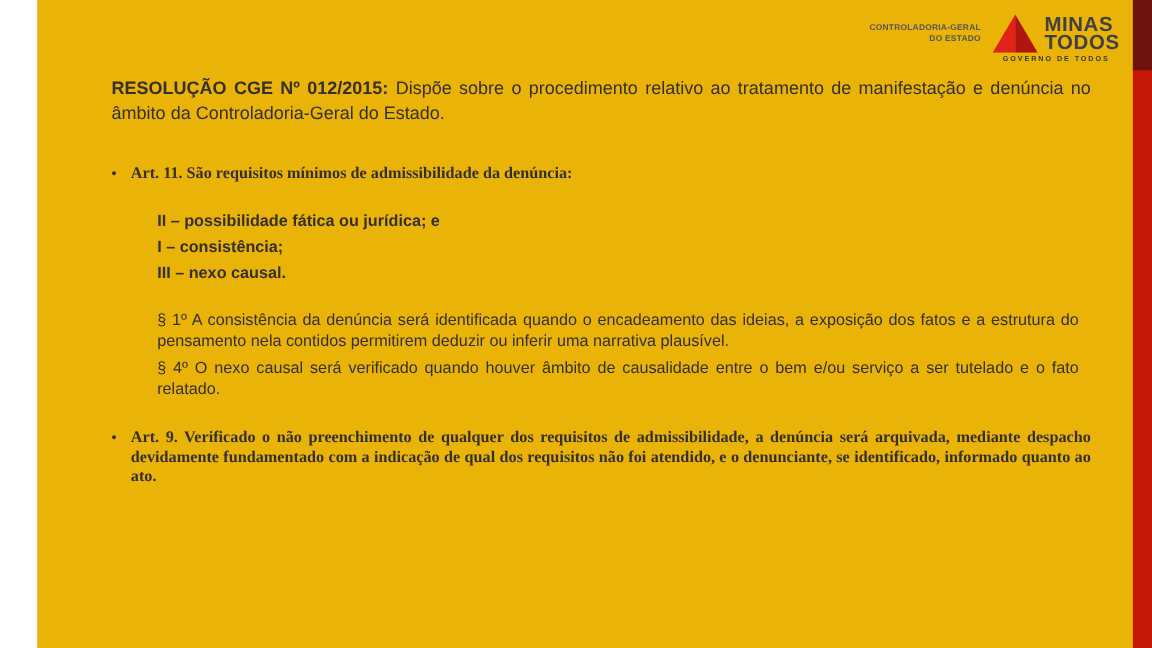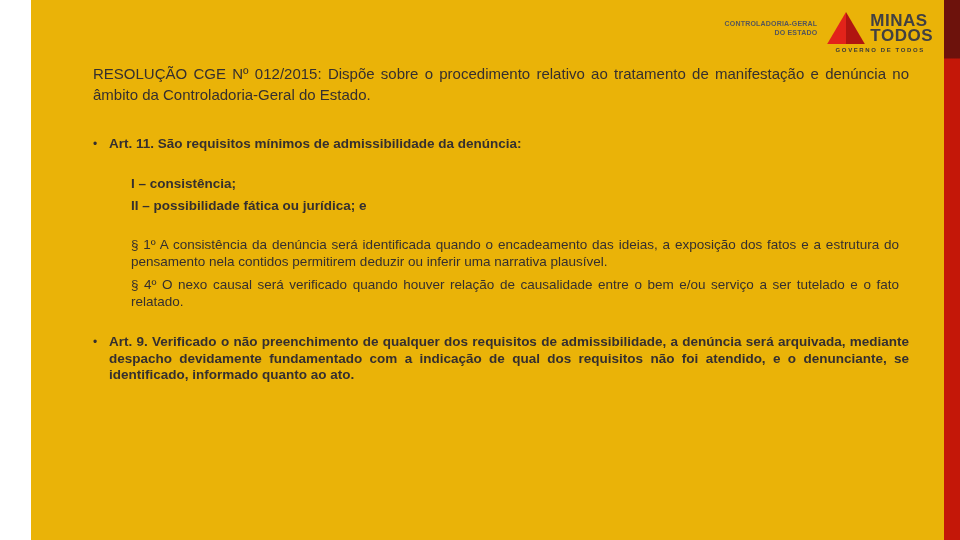--- a/index.html
+++ b/index.html
@@ -18,25 +18,25 @@
   .logo{position:absolute;top:12px;right:58px;display:flex;align-items:flex-start;gap:10px;}
   .logo-org{margin-top:7px;text-align:right;font-size:7px;font-weight:700;line-height:9px;
     color:var(--logo_gray,#55565a);letter-spacing:.2px;}
   .logo-right{display:flex;flex-direction:column;align-items:center;}
   .brand-row{display:flex;align-items:center;gap:5px;}
   .brand-words{font-size:17px;font-weight:700;line-height:15px;letter-spacing:.5px;color:#414042;}
   .tagline{margin-top:3px;font-size:6px;font-weight:700;letter-spacing:1.6px;color:#3a3a3a;white-space:nowrap;}
   
   .content{position:absolute;left:62px;top:64px;width:816px;}
   .title{margin:0;font-size:15px;line-height:1.38;text-align:justify;}
-  .title .lead{font-weight:400;}
+  .title .lead{font-weight:700;}
   .title .rest{font-weight:400;}
   .bullet-row{display:flex;align-items:flex-start;}
   .bullet{flex:0 0 16px;font-size:12px;line-height:17px;}
-  .bullet-row p{margin:0;font-size:13.5px;font-weight:700;line-height:16.5px;text-align:justify;}
+  .bullet-row p{margin:0;font-size:13.5px;font-weight:700;line-height:16.5px;text-align:justify;font-family:Liberation Serif, serif;}
   .art11{margin-top:31px;}
   .roman-list{margin-top:20px;margin-left:38px;}
   .roman-list p{margin:0;font-size:13.5px;font-weight:700;line-height:22px;text-align:left;}
   .paragraphs{margin-top:20px;margin-left:38px;margin-right:10px;}
   .paragraphs p{margin:0 0 7px 0;font-size:13.5px;font-weight:400;line-height:16.5px;text-align:justify;}
   .art12{margin-top:24px;}
 </style>
 </head>
 <body>
 
@@ -67,27 +67,28 @@
   <main class="content">
 
     <p class="title"><span class="lead">RESOLUÇÃO CGE Nº 012/2015:</span><span class="rest"> Dispõe sobre o procedimento relativo ao tratamento de manifestação e denúncia no âmbito da Controladoria-Geral do Estado.</span></p>
 
     <div class="bullet-row art11">
       <span class="bullet">•</span>
       <p>Art. 11. São requisitos mínimos de admissibilidade da denúncia:</p>
     </div>
 
     <div class="roman-list">
+      <p>II – possibilidade fática ou jurídica; e</p>
       <p>I – consistência;</p>
-      <p>II – possibilidade fática ou jurídica; e</p>
+      <p>III – nexo causal.</p>
     </div>
 
     <div class="paragraphs">
       <p>§ 1º A consistência da denúncia será identificada quando o encadeamento das ideias, a exposição dos fatos e a estrutura do pensamento nela contidos permitirem deduzir ou inferir uma narrativa plausível.</p>
-      <p>§ 4º O nexo causal será verificado quando houver relação de causalidade entre o bem e/ou serviço a ser tutelado e o fato relatado.</p>
+      <p>§ 4º O nexo causal será verificado quando houver âmbito de causalidade entre o bem e/ou serviço a ser tutelado e o fato relatado.</p>
     </div>
 
     <div class="bullet-row art12">
       <span class="bullet">•</span>
       <p>Art. 9. Verificado o não preenchimento de qualquer dos requisitos de admissibilidade, a denúncia será arquivada, mediante despacho devidamente fundamentado com a indicação de qual dos requisitos não foi atendido, e o denunciante, se identificado, informado quanto ao ato.</p>
     </div>
 
   </main>
 </div>
 

